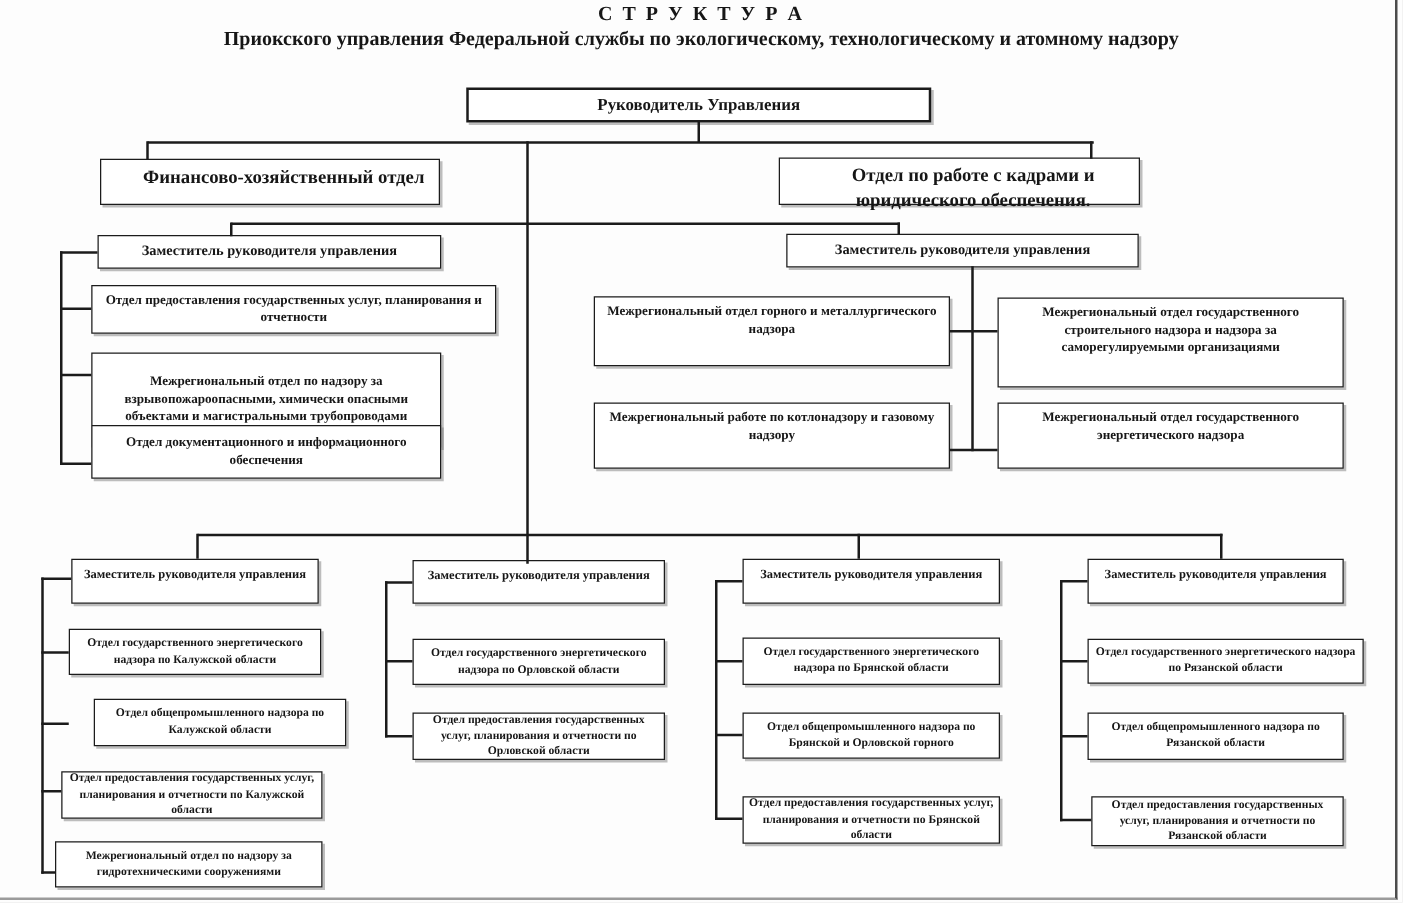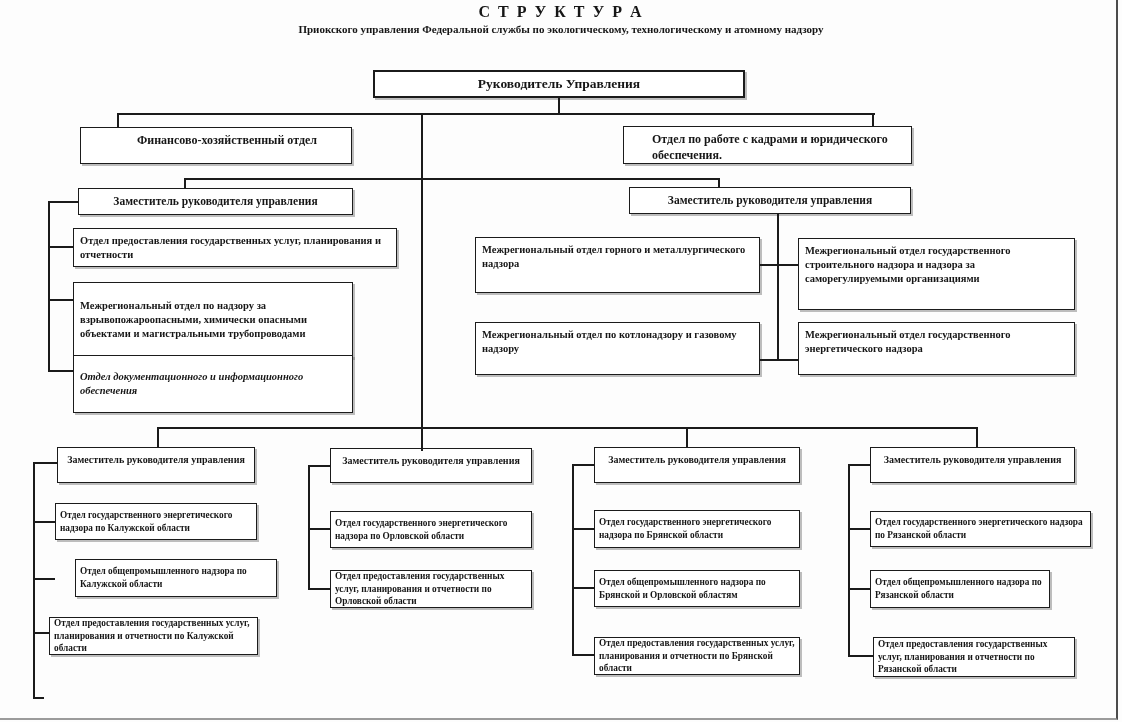--- a/index.html
+++ b/index.html
@@ -5,30 +5,30 @@
   html,body{margin:0;padding:0;background:#e9e9e9;}
   .canvas{
     position:relative; width:1122px; height:722px; background:#fdfdfd;
     font-family:"Liberation Serif", serif; color:#161616; overflow:hidden;
   }
   .frame{position:absolute; left:0; top:0; width:1116px; height:718px;
     border-right:2px solid #4c4c4c; border-bottom:2px solid #9b9b9b;}
   .title{position:absolute; left:0; top:3px; width:1122px; text-align:center;
     font-size:16px; font-weight:bold; letter-spacing:2px;}
   .subtitle{position:absolute; left:0; top:23px; width:1122px; text-align:center;
-    font-size:11px; font-weight:bold;}
+    font-size:16px; font-weight:bold;}
   .box{
     position:absolute; background:#ffffff; border:1.6px solid #1b1b1b;
     box-sizing:border-box; display:flex; align-items:center; justify-content:center;
-    font-weight:bold; line-height:1.32; padding:2px 6px;
+    text-align:center; font-weight:bold; line-height:1.32; padding:2px 6px;
     box-shadow:2px 2px 0 rgba(110,110,110,0.45);
   }
   .top{align-items:flex-start; padding-top:5px;}
   .root-box{border-width:2.6px; font-size:13.5px;}
-  .staff-box{font-size:12px;padding-left:28px;}
+  .staff-box{font-size:15px;padding-left:28px;}
   .dep-box{font-size:11.5px;}
   .mid-box{font-size:10.5px;}
   .reg-head{font-size:10px;}
   .reg-box{font-size:9.3px; line-height:1.35; padding:1px 4px;}
   .hl,.vl{position:absolute; background:#1b1b1b;}
   .hl{height:2px;} .vl{width:2px;}
 </style>
 </head>
 <body>
 
@@ -42,44 +42,45 @@
   <div class="box root-box" style="left:373px; top:70px; width:372px; height:28px;">Руководитель Управления</div>
 
   <div class="box staff-box top" style="left:80px; top:127px; width:272px; height:37px;">Финансово-хозяйственный отдел</div>
   <div class="box staff-box top" style="left:623px; top:126px; width:289px; height:38px;">Отдел по работе с кадрами  и юридического обеспечения.</div>
 
   <div class="box dep-box" style="left:78px; top:188px; width:275px; height:27px;">Заместитель руководителя управления</div>
   <div class="box dep-box" style="left:629px; top:187px; width:282px; height:27px;">Заместитель руководителя управления</div>
 
   <div class="box mid-box" style="left:73px; top:228px; width:324px; height:39px;">Отдел предоставления государственных услуг, планирования и отчетности</div>
   <div class="box mid-box" style="left:73px; top:282px; width:280px; height:76px;">Межрегиональный отдел по надзору за взрывопожароопасными, химически опасными объектами и  магистральными трубопроводами</div>
-  <div class="box mid-box" style="left:73px; top:355px; width:280px; height:58px;font-style:italic;">Отдел документационного и информационного обеспечения</div>
+  <div class="box mid-box" style="left:73px; top:340px; width:280px; height:43px;">Отдел документационного и информационного обеспечения</div>
 
   <div class="box mid-box top" style="left:475px; top:237px; width:285px; height:56px;">Межрегиональный отдел горного и металлургического надзора</div>
-  <div class="box mid-box top" style="left:475px; top:322px; width:285px; height:53px;">Межрегиональный отдел по котлонадзору и газовому надзору</div>
+  <div class="box mid-box top" style="left:475px; top:322px; width:285px; height:53px;">Межрегиональный работе по котлонадзору и газовому надзору</div>
   <div class="box mid-box top" style="left:798px; top:238px; width:277px; height:72px;">Межрегиональный отдел государственного строительного надзора  и надзора за саморегулируемыми организациями</div>
   <div class="box mid-box top" style="left:798px; top:322px; width:277px; height:53px;">Межрегиональный отдел государственного энергетического надзора</div>
 
   <div class="box reg-head top" style="left:57px; top:447px; width:198px; height:36px;">Заместитель руководителя управления</div>
   <div class="box reg-box" style="left:55px; top:503px; width:202px; height:37px;">Отдел государственного энергетического надзора по Калужской области</div>
   <div class="box reg-box" style="left:55px; top:559px; width:202px; height:38px;margin-left:20px;">Отдел общепромышленного надзора по Калужской области</div>
   <div class="box reg-box" style="left:49px; top:617px; width:209px; height:38px;">Отдел предоставления государственных услуг, планирования и отчетности по Калужской области</div>
+  <div class="box reg-box" style="left:44px; top:673px; width:214px; height:37px;">Межрегиональный отдел по надзору за гидротехническими сооружениями</div>
 
   <div class="box reg-head top" style="left:330px; top:448px; width:202px; height:35px;">Заместитель руководителя управления</div>
   <div class="box reg-box" style="left:330px; top:511px; width:202px; height:37px;">Отдел государственного энергетического надзора по Орловской области</div>
   <div class="box reg-box" style="left:330px; top:570px; width:202px; height:38px;">Отдел предоставления государственных услуг, планирования и отчетности по Орловской области</div>
 
   <div class="box reg-head top" style="left:594px; top:447px; width:206px; height:36px;">Заместитель руководителя управления</div>
   <div class="box reg-box" style="left:594px; top:510px; width:206px; height:38px;">Отдел государственного энергетического надзора по Брянской области</div>
-  <div class="box reg-box" style="left:594px; top:570px; width:206px; height:37px;">Отдел общепромышленного надзора по Брянской и Орловской областям</div>
+  <div class="box reg-box" style="left:594px; top:570px; width:206px; height:37px;">Отдел общепромышленного надзора по Брянской и Орловской горного</div>
   <div class="box reg-box" style="left:594px; top:637px; width:206px; height:38px;">Отдел предоставления государственных услуг, планирования и отчетности по Брянской области</div>
 
   <div class="box reg-head top" style="left:870px; top:447px; width:205px; height:36px;">Заместитель руководителя управления</div>
   <div class="box reg-box" style="left:870px; top:511px; width:221px; height:36px;">Отдел государственного энергетического надзора по Рязанской области</div>
-  <div class="box reg-box" style="left:870px; top:570px; width:180px; height:38px;">Отдел общепромышленного надзора по Рязанской области</div>
+  <div class="box reg-box" style="left:870px; top:570px; width:205px; height:38px;">Отдел общепромышленного надзора по Рязанской области</div>
   <div class="box reg-box" style="left:873px; top:637px; width:202px; height:40px;">Отдел предоставления государственных услуг, планирования и отчетности по Рязанской области</div>
 
   <div class="vl" style="left:558px; top:97px;  height:17px;"></div>
   <div class="hl" style="left:118px; top:113px; width:757px;"></div>
   <div class="vl" style="left:117px; top:113px; height:15px;"></div>
   <div class="vl" style="left:872px; top:113px; height:14px;"></div>
 
   <div class="vl" style="left:421px; top:113px; height:338px;"></div>
 
   <div class="hl" style="left:185px; top:178px; width:535px;"></div>

